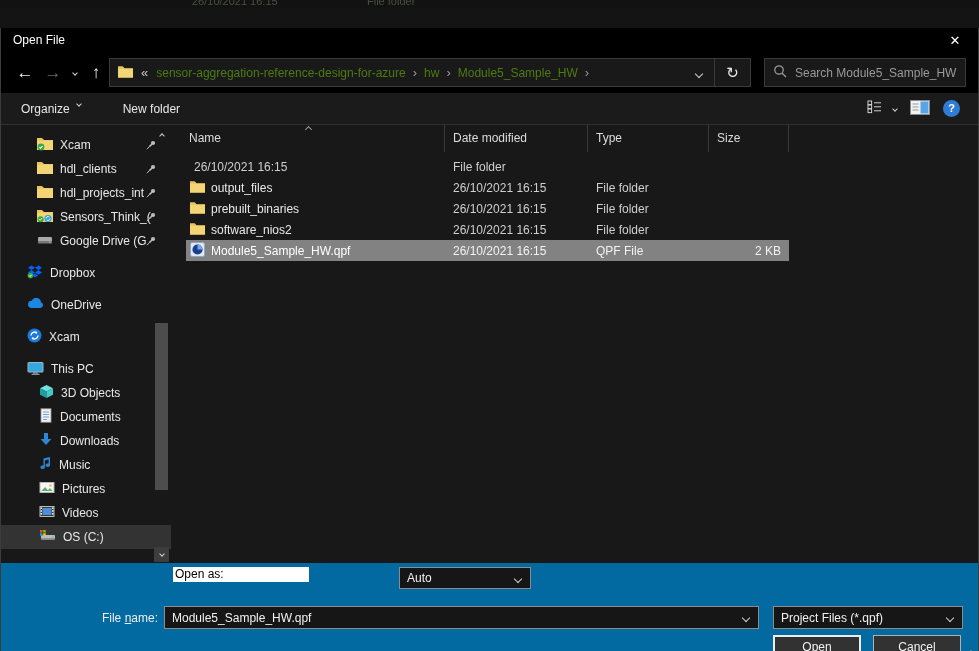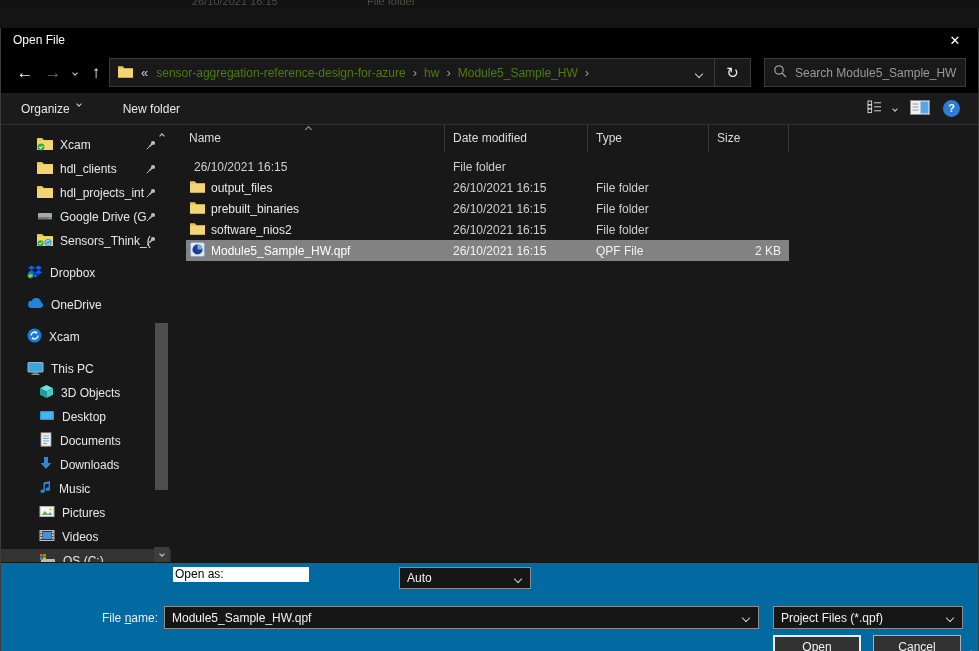--- a/index.html
+++ b/index.html
@@ -228,43 +228,43 @@
               </svg></span>
           <span class="lbl">hdl_projects_int</span>
           <span class="pin"><svg width="10" height="10" viewBox="0 0 10 10">
                 <circle cx="7" cy="3" r="2.1" fill="#bdbdbd"></circle>
                 <line x1="6" y1="4" x2="3.2" y2="6.8" stroke="#bdbdbd" stroke-width="1.6"></line>
                 <line x1="3.2" y1="6.8" x2="0.8" y2="9.2" stroke="#bdbdbd" stroke-width="1"></line>
               </svg></span>
         </div>
 
         <div class="side-item ind-qa">
-          <span><svg width="16" height="12" viewBox="0 0 16 12">
-                <rect x="1" y="3" width="14" height="5.5" rx="1" fill="#a9a9a9"></rect>
-                <rect x="1" y="7" width="14" height="2.5" fill="#777"></rect>
-                <circle cx="12.8" cy="8.2" r="0.8" fill="#7fe07f"></circle>
-              </svg></span>
-          <span class="lbl">Google Drive (G</span>
-          <span class="pin"><svg width="10" height="10" viewBox="0 0 10 10">
-                <circle cx="7" cy="3" r="2.1" fill="#bdbdbd"></circle>
-                <line x1="6" y1="4" x2="3.2" y2="6.8" stroke="#bdbdbd" stroke-width="1.6"></line>
-                <line x1="3.2" y1="6.8" x2="0.8" y2="9.2" stroke="#bdbdbd" stroke-width="1"></line>
-              </svg></span>
-        </div>
-
-        <div class="side-item ind-qa">
           <span><svg width="16" height="14" viewBox="0 0 16 14">
                 <path d="M0 1h5l2 2h9v10H0z" fill="#e8c35a"></path>
                 <path d="M0 3.5h16V13H0z" fill="#f3d576"></path>
                 <circle cx="3.6" cy="10.2" r="3" fill="#37a93c"></circle>
                 <path d="M2.2 10.2l1 1 1.8-2" stroke="#fff" stroke-width="1" fill="none"></path>
                 <circle cx="11" cy="9.5" r="3.6" fill="#2e9fd8"></circle>
                 <path d="M9 9.5a2 2 0 0 1 3.4-1.4M13 9.5a2 2 0 0 1-3.4 1.4" stroke="#fff" stroke-width="1" fill="none"></path>
               </svg></span>
           <span class="lbl">Sensors_Think_(</span>
+          <span class="pin"><svg width="10" height="10" viewBox="0 0 10 10">
+                <circle cx="7" cy="3" r="2.1" fill="#bdbdbd"></circle>
+                <line x1="6" y1="4" x2="3.2" y2="6.8" stroke="#bdbdbd" stroke-width="1.6"></line>
+                <line x1="3.2" y1="6.8" x2="0.8" y2="9.2" stroke="#bdbdbd" stroke-width="1"></line>
+              </svg></span>
+        </div>
+
+        <div class="side-item ind-qa">
+          <span><svg width="16" height="12" viewBox="0 0 16 12">
+                <rect x="1" y="3" width="14" height="5.5" rx="1" fill="#a9a9a9"></rect>
+                <rect x="1" y="7" width="14" height="2.5" fill="#777"></rect>
+                <circle cx="12.8" cy="8.2" r="0.8" fill="#7fe07f"></circle>
+              </svg></span>
+          <span class="lbl">Google Drive (G</span>
           <span class="pin"><svg width="10" height="10" viewBox="0 0 10 10">
                 <circle cx="7" cy="3" r="2.1" fill="#bdbdbd"></circle>
                 <line x1="6" y1="4" x2="3.2" y2="6.8" stroke="#bdbdbd" stroke-width="1.6"></line>
                 <line x1="3.2" y1="6.8" x2="0.8" y2="9.2" stroke="#bdbdbd" stroke-width="1"></line>
               </svg></span>
         </div>
 
         <div class="side-item ind-root gap-top">
           <span><svg width="16" height="14" viewBox="0 0 16 14">
                 <path d="M4.5 0.5L8 2.8 4.5 5.1 1 2.8z" fill="#0062ff"></path>
@@ -306,27 +306,20 @@
 
         <div class="side-item ind-child">
           <span><svg width="15" height="15" viewBox="0 0 15 15">
                 <path d="M7.5 1L14 4.2 7.5 7.4 1 4.2z" fill="#6fe3e1"></path>
                 <path d="M1 4.2l6.5 3.2v6.6L1 10.8z" fill="#1f9ea0"></path>
                 <path d="M14 4.2L7.5 7.4v6.6l6.5-3.2z" fill="#46c8c8"></path>
               </svg></span>
           <span class="lbl">3D Objects</span>
         </div>
 
-        <div class="side-item ind-child">
-          <span><svg width="16" height="13" viewBox="0 0 16 13">
-                <rect x="1" y="2" width="14" height="9" rx="1" fill="#1f9ce8"></rect>
-                <rect x="2.2" y="3.2" width="11.6" height="6.6" fill="#47b4f5"></rect>
-              </svg></span>
-          <span class="lbl">Desktop</span>
-        </div>
 
         <div class="side-item ind-child">
           <span><svg width="14" height="15" viewBox="0 0 14 15">
                 <rect x="2" y="0.8" width="10" height="13.4" fill="#f0f0f0" stroke="#9a9a9a" stroke-width="0.8"></rect>
                 <line x1="4" y1="4" x2="10" y2="4" stroke="#6fa8dc"></line>
                 <line x1="4" y1="6.5" x2="10" y2="6.5" stroke="#6fa8dc"></line>
                 <line x1="4" y1="9" x2="10" y2="9" stroke="#6fa8dc"></line>
                 <line x1="4" y1="11.5" x2="8" y2="11.5" stroke="#6fa8dc"></line>
               </svg></span>
           <span class="lbl">Documents</span>

